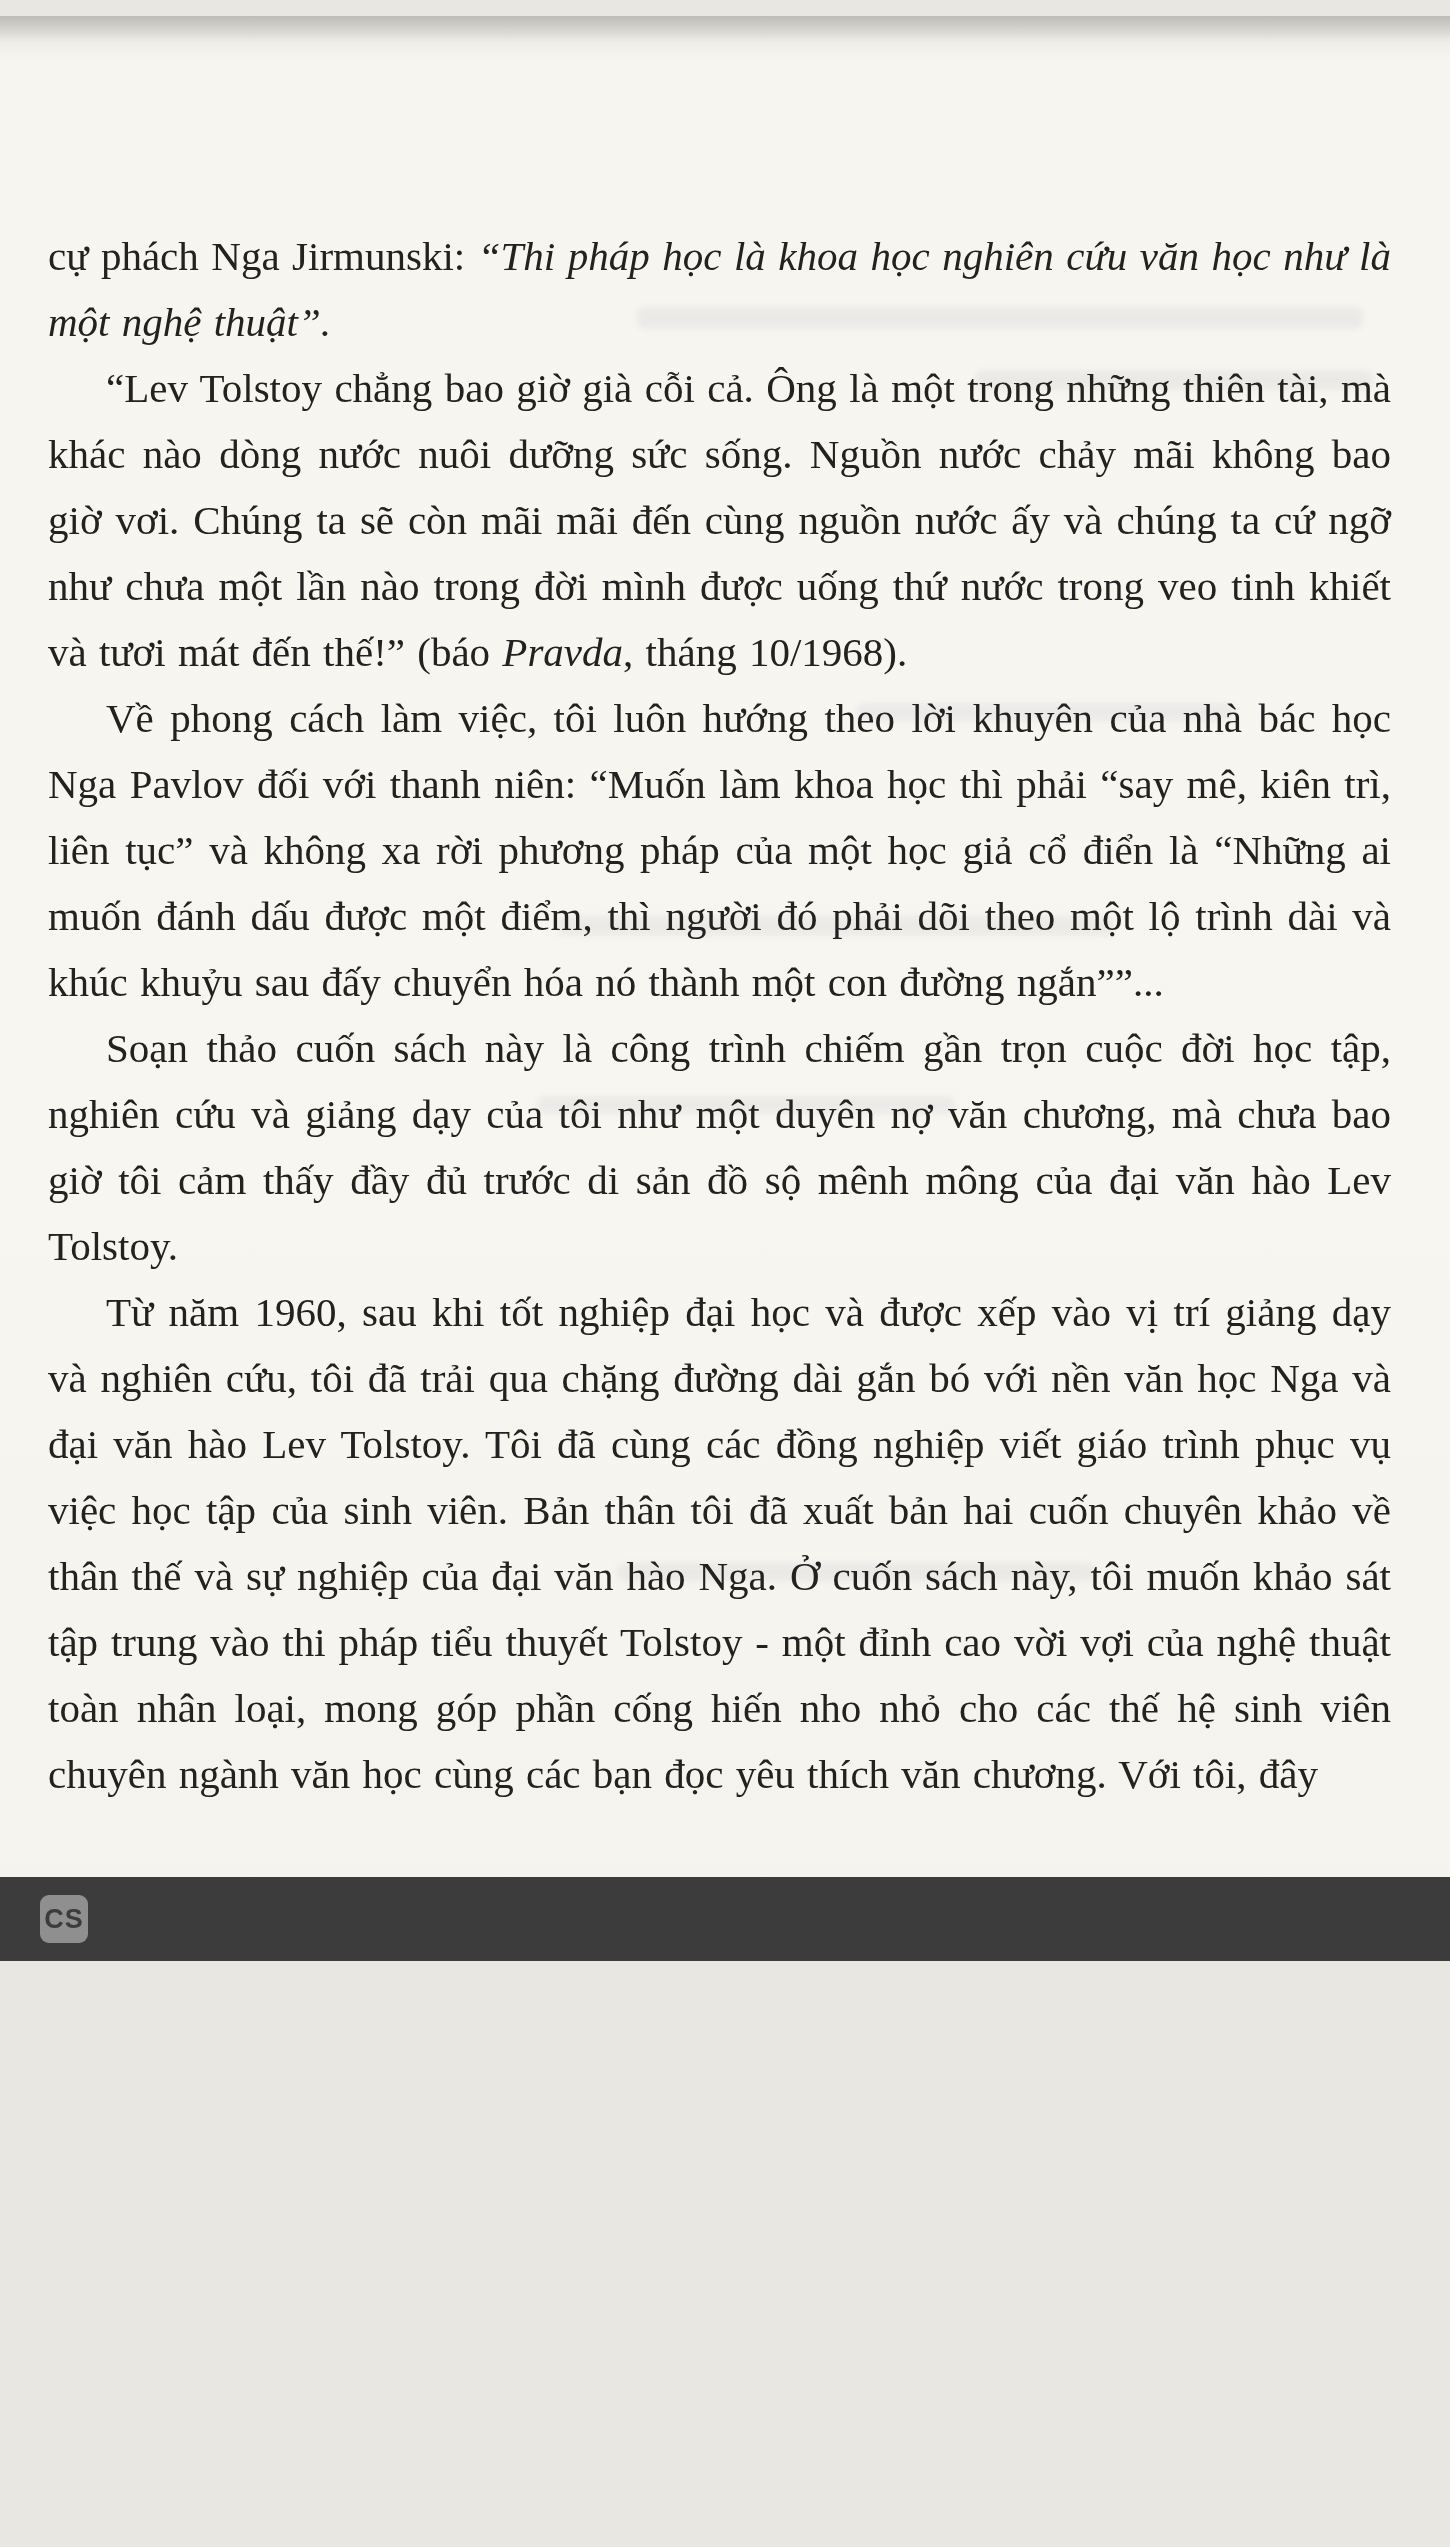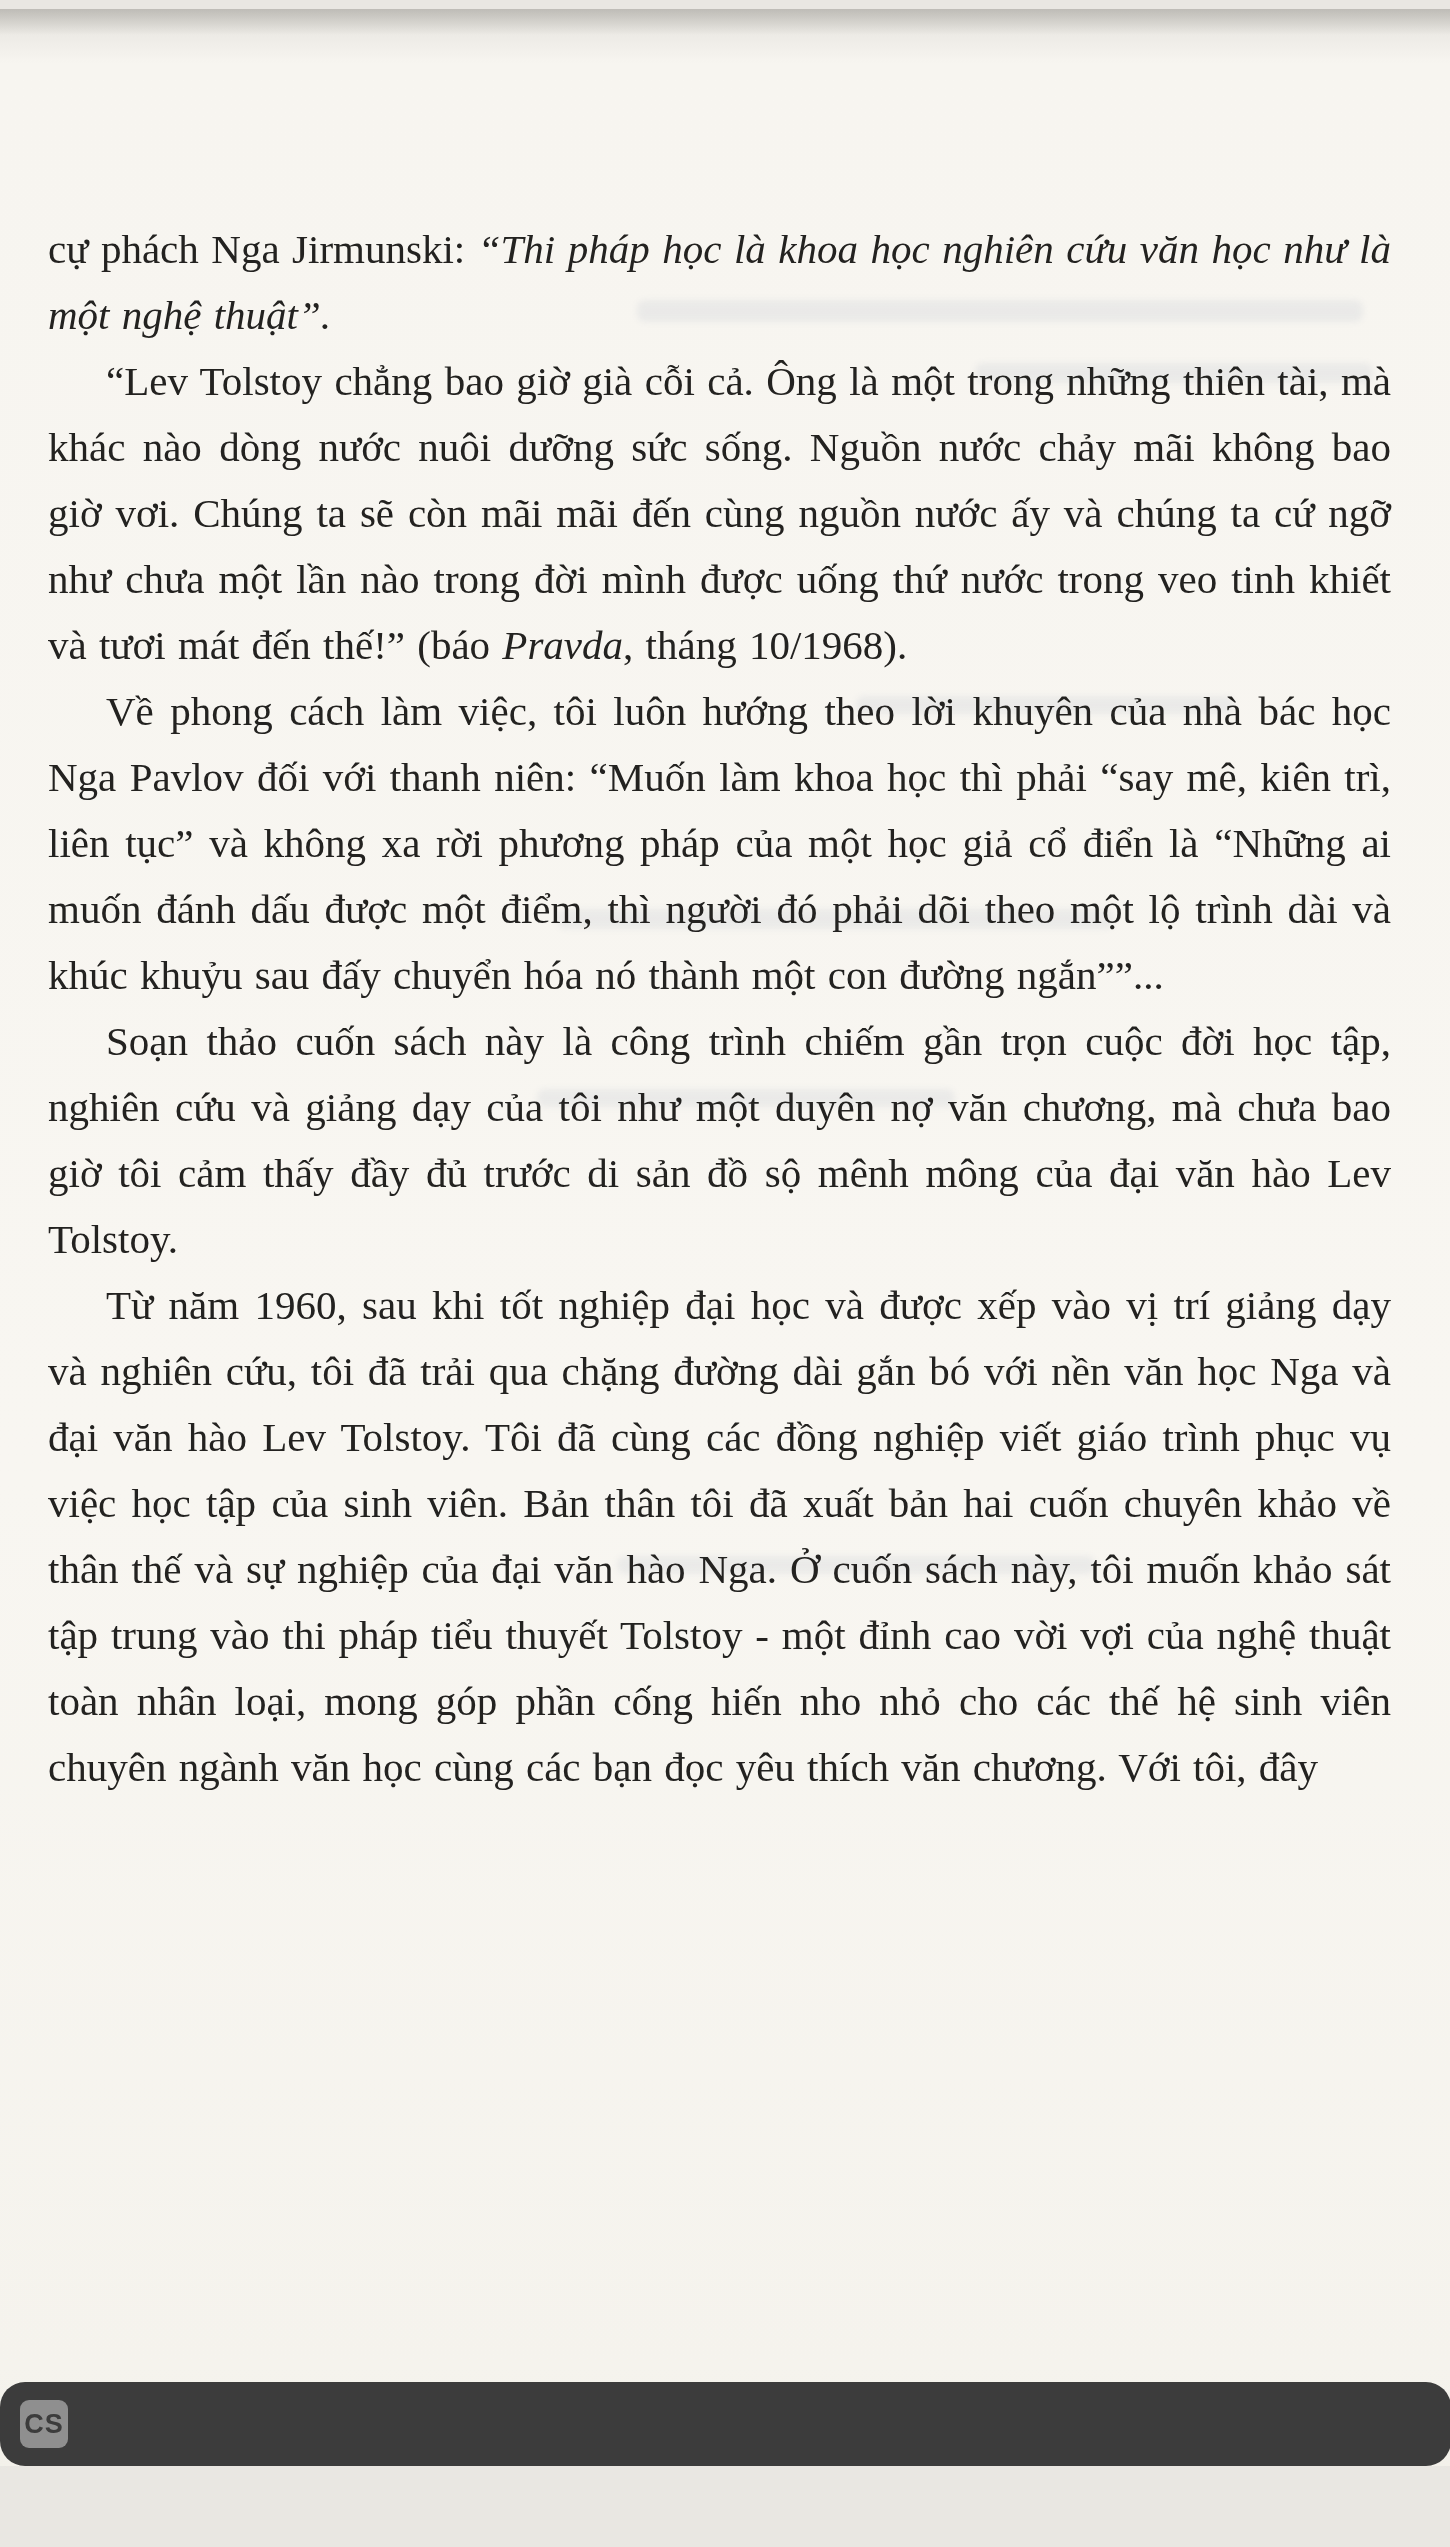--- a/index.html
+++ b/index.html
@@ -1,21 +1,21 @@
 <!DOCTYPE html>
 <html><head>
 <meta charset="utf-8">
 <style>
   html, body { margin: 0; padding: 0; background: #e9e7e2; }
 
   .page {
     position: relative;
     width: 1451px;
-    height: 2457px;
-    margin: 9px auto;
+    height: 1945px;
+    margin: 16px auto;
     background: linear-gradient(180deg, #e3e1dc 0%, #f7f5f0 2.2%, #f8f6f1 60%, #f5f3ed 96%, #f3f1ea 100%);
     overflow: hidden;
     font-family: "Liberation Serif", serif;
     color: #232220;
   }
 
   .scan-edge-top {
     position: absolute;
     top: 0; left: 0; right: 0;
     height: 26px;
@@ -86,25 +86,24 @@
     color: #1d1c1a;
   }
 
   .scanner-bar {
     position: absolute;
     left: 0; right: 0; bottom: 0;
     height: 84px;
     background: #3c3c3c;
     display: flex;
     align-items: center;
-    padding-left: 20px;
+    padding-left: 40px;
     gap: 24px;
     box-sizing: border-box;
     font-family: "Liberation Sans", sans-serif;
-    border-radius: 25px;
   }
 
   .cs-logo {
     width: 48px;
     height: 48px;
     border-radius: 9px;
     background: #8f8f8f;
     color: #3c3c3c;
     font-weight: bold;
     font-size: 27px;

